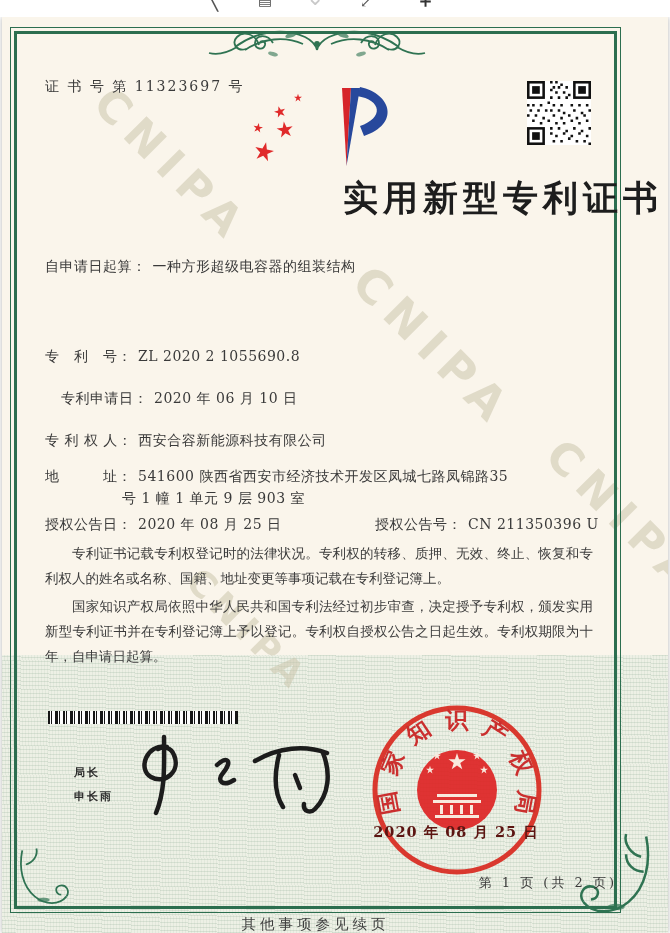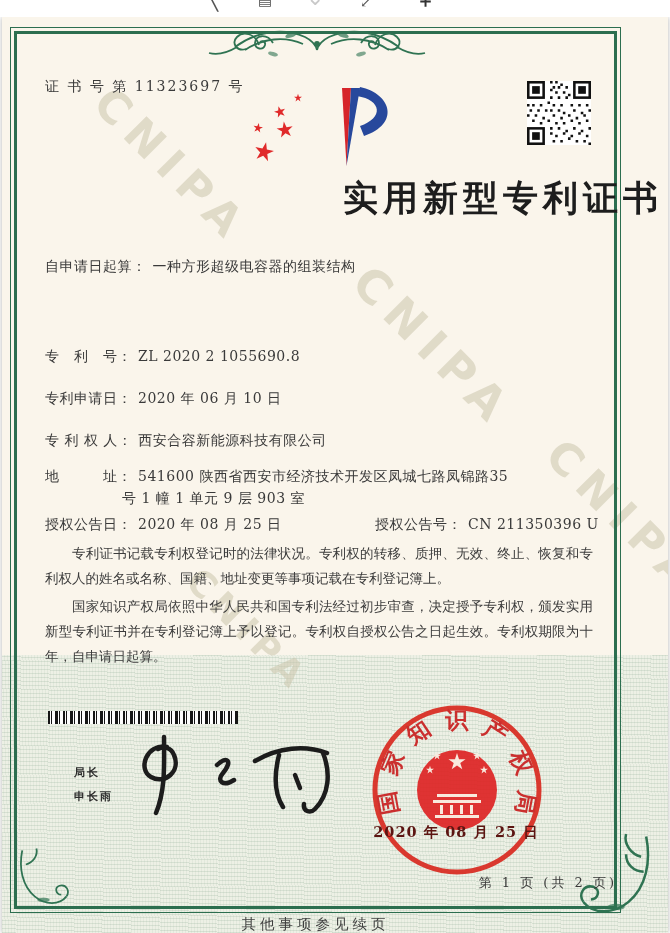--- a/index.html
+++ b/index.html
@@ -29,21 +29,21 @@
   .wm2{left:378px;top:238px;font-size:46px;}
   .wm3{left:570px;top:412px;font-size:44px;}
   .wm4{left:205px;top:543px;font-size:36px;letter-spacing:7px;}
   .content{position:absolute;inset:0;z-index:2;border-radius:25px;}
   .cert-no{position:absolute;left:43px;top:61px;font-size:14px;letter-spacing:2px;color:#3a3a3a;}
   .logo{position:absolute;left:228px;top:67px;}
   .qr{position:absolute;left:525px;top:64px;}
   .title{position:absolute;left:12px;top:158px;width:649px;text-align:right;
          font-size:35px;font-weight:bold;letter-spacing:5px;color:#1d1d1d;}
   .fld{position:absolute;left:43px;font-size:14px;color:#3a3a3a;letter-spacing:.5px;white-space:nowrap;}
-  .f-name{top:241px;}.f-inv{top:287px;}.f-pat{top:331px;}.f-fil{top:373px;}
+  .f-name{top:241px;}.f-inv{top:287px;}.f-pat{top:331px;}.f-fil{top:373px;margin-left:16px;}
   .f-own{top:415px;}.f-ad1{top:451px;}.f-ad2{top:473px;left:120px;}.f-gr{top:499px;}
   .fld .val{margin-left:6px;text-align:right;}
   .gr2{position:absolute;left:330px;top:0;}
   .paras{position:absolute;left:43px;top:524px;width:548px;}
   .paras p{margin:0 0 3px;font-size:13.5px;line-height:1.85;text-align:justify;
            text-indent:2em;color:#3c3c3c;}
   .barcode{position:absolute;left:46px;top:694px;width:190px;height:13px;
       background:repeating-linear-gradient(90deg,#161616 0 2px,#fdfdfd 2px 3px,#161616 3px 4px,
                  #fdfdfd 4px 7px,#161616 7px 10px,#fdfdfd 10px 11px,#161616 11px 12px,#fdfdfd 12px 15px);}
   .signoff{position:absolute;left:72px;top:748px;font-size:11px;font-weight:bold;color:#2c2c2c;}

